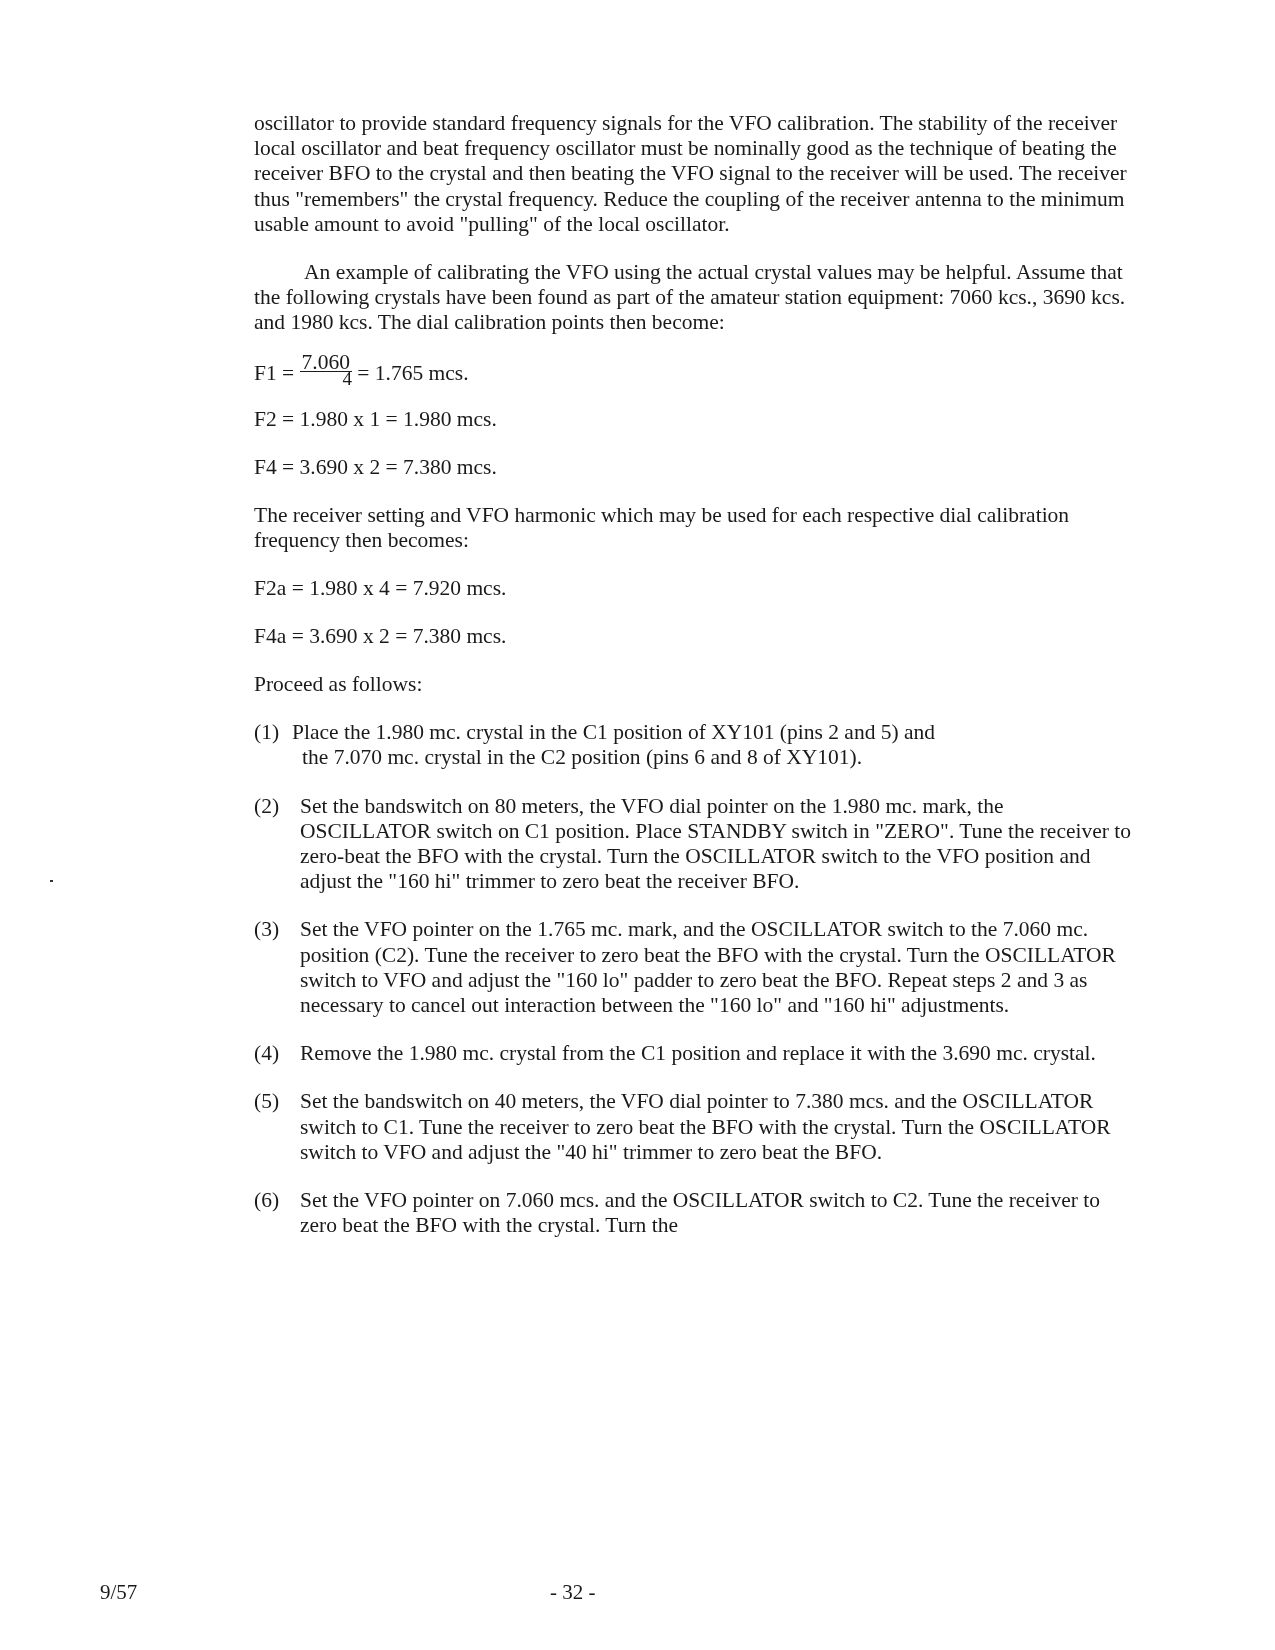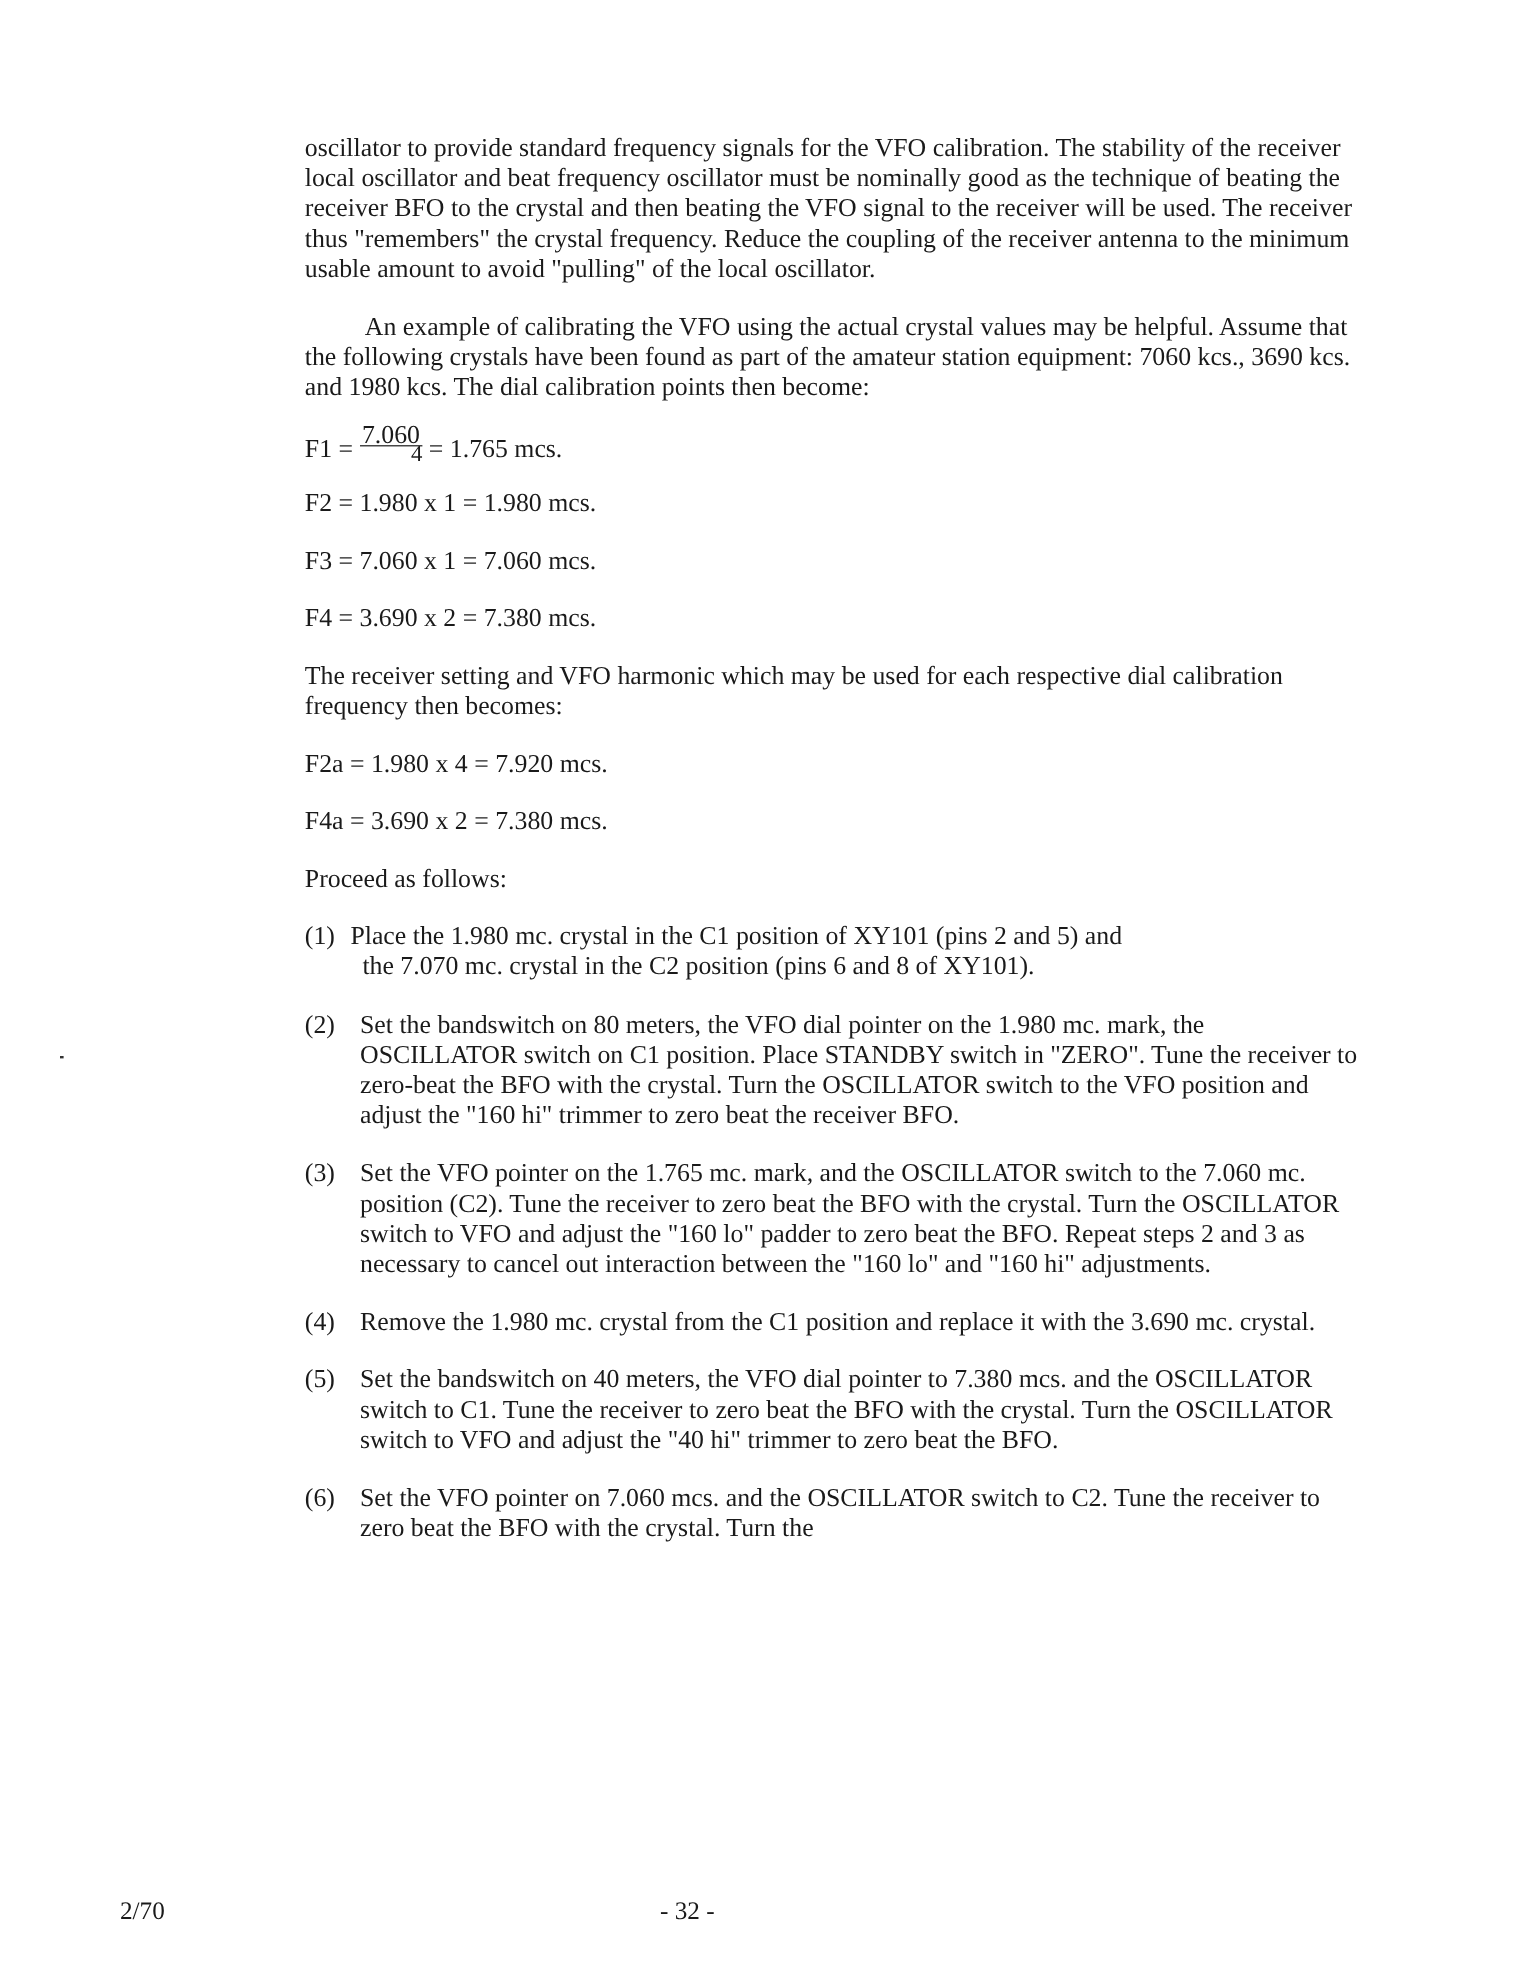--- a/index.html
+++ b/index.html
@@ -35,21 +35,20 @@
 
     <div class="eq">
       <span>F1 =</span>
       <span class="frac">
         <span class="num">7.060</span>
         <span class="den">4</span>
       </span>
       <span>= 1.765 mcs.</span>
     </div>
     <p class="eq">F2 = 1.980 x 1 = 1.980 mcs.</p>
-    <p class="eq">F3 = 7.060 x 1 = 7.060 mcs.</p>
     <p class="eq">F4 = 3.690 x 2 = 7.380 mcs.</p>
 
     <p class="para">The receiver setting and VFO harmonic which may be used for each respective dial calibration frequency then becomes:</p>
 
     <p class="eq">F2a = 1.980 x 4 = 7.920 mcs.</p>
     <p class="eq">F4a = 3.690 x 2 = 7.380 mcs.</p>
 
     <p class="para">Proceed as follows:</p>
 
     <div class="step step1">
@@ -74,17 +73,17 @@
     <div class="step">
       <span class="lbl">(5)</span>
       <span class="txt">Set the bandswitch on 40 meters, the VFO dial pointer to 7.380 mcs. and the OSCILLATOR switch to C1. Tune the receiver to zero beat the BFO with the crystal. Turn the OSCILLATOR switch to VFO and adjust the "40 hi" trimmer to zero beat the BFO.</span>
     </div>
     <div class="step">
       <span class="lbl">(6)</span>
       <span class="txt">Set the VFO pointer on 7.060 mcs. and the OSCILLATOR switch to C2. Tune the receiver to zero beat the BFO with the crystal. Turn the</span>
     </div>
   </div>
 
-  <div class="footer-left">2/70</div>
+  <div class="footer-left">9/57</div>
   <div class="footer-center">- 32 -</div>
 
   <div class="speck" style="left:50px; top:880px;"></div>
 </div>
 
 </body></html>

